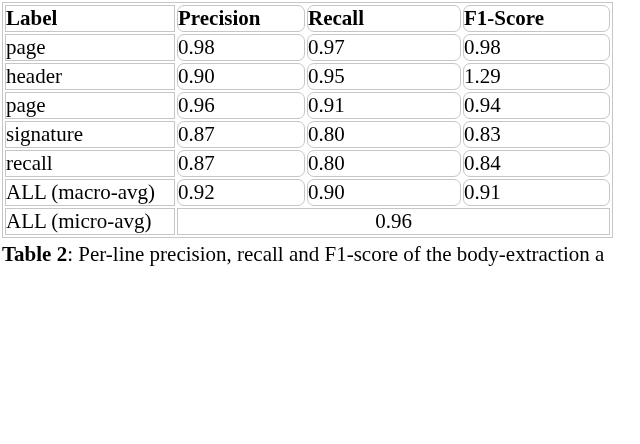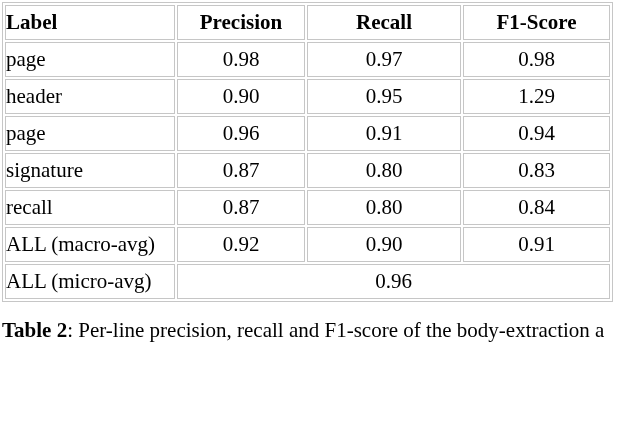--- a/index.html
+++ b/index.html
@@ -22,35 +22,35 @@
     border-spacing: 2px;
     border: 1px solid #c6c6c6;
     margin: 2px 0 0 2px;
     table-layout: fixed;
     width: 611px;
   }
   table.metrics td,
   table.metrics th {
     box-sizing: border-box;
     border: 1px solid #c6c6c6;
-    height: 35px;
+    height: 27px;
     font-size: 21px;
     line-height: 1.1;
     padding: 0;
     vertical-align: middle;
     background: #ffffff;
     overflow: hidden;
     white-space: nowrap;
   }
   table.metrics th { font-weight: bold; }
   .lab  { text-align: left;  padding-left: 5px;  }
-  .num  { text-align: center; padding-right: 7px; }
+  .num  { text-align: left; padding-right: 7px; border-radius: 7px; }
   .merged { text-align: center; }
   .caption {
-    margin: 16px 0 0 2px;
+    margin: 4px 0 0 2px;
     font-size: 21px;
     line-height: 25px;
     white-space: nowrap;
   }
   .caption .bold { font-weight: bold; }
 </style>
 </head>
 <body>
 
 <div class="page">

